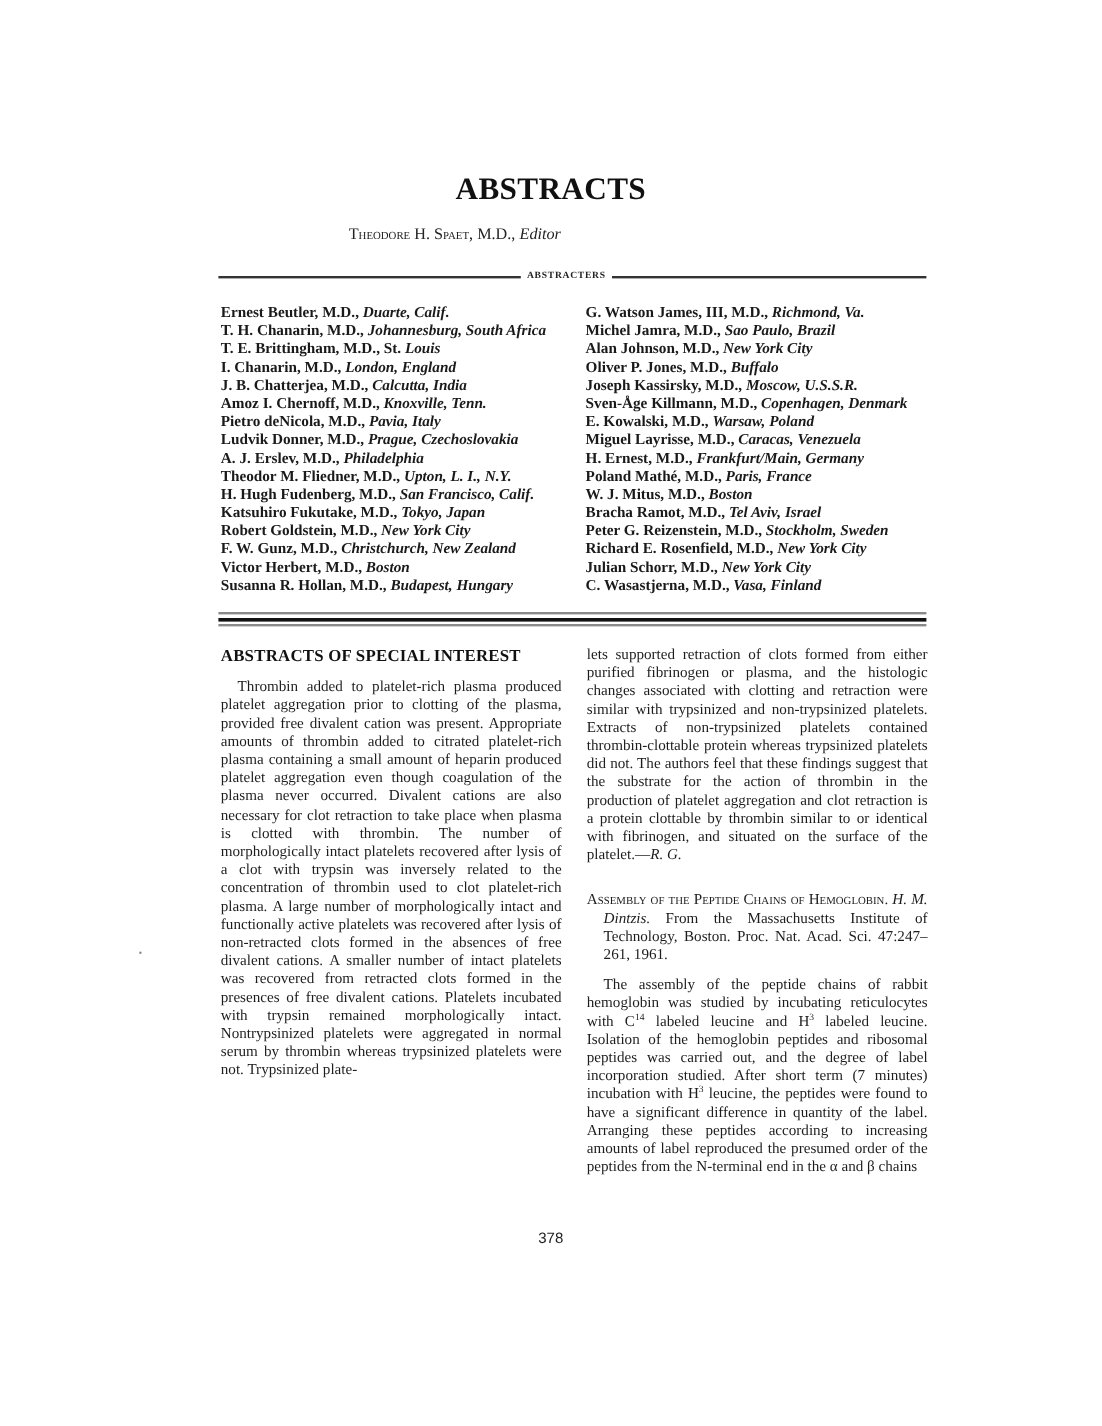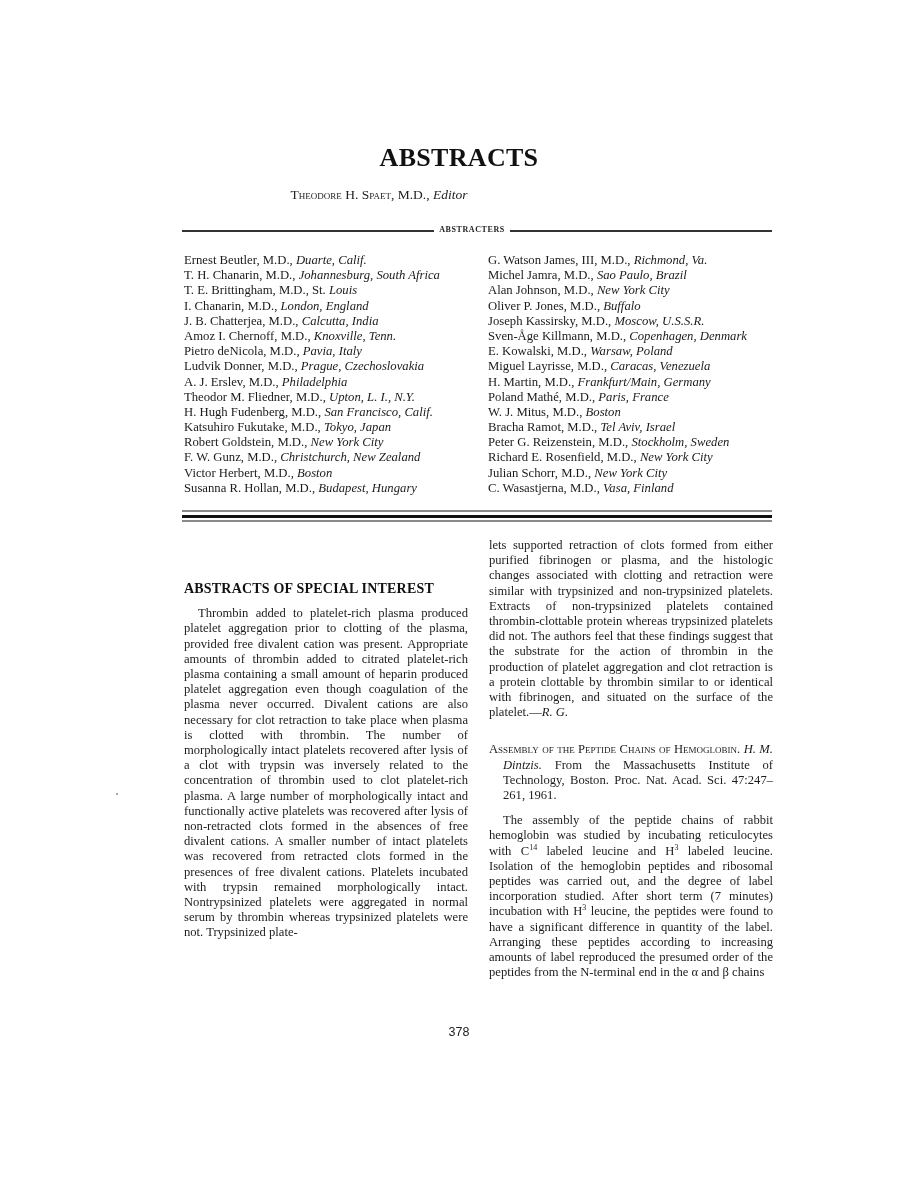--- a/index.html
+++ b/index.html
@@ -12,28 +12,28 @@
     .it { font-style: italic; }
     .abstracters-rule { position: absolute; left: 182px; width: 590px; top: 224px; height: 12px; }
     .abstracters-rule .line { position: absolute; top: 6px; height: 1.5px; background: #333; }
     .abstracters-rule .line.left { left: 0; width: 252px; }
     .abstracters-rule .line.right { right: 0; width: 262px; }
     .abstracters-rule .label { position: absolute; left: 252px; width: 76px; top: 0; text-align: center;
                                font-size: 8px; font-weight: bold; letter-spacing: 0.6px; color: #222; line-height: 12px; }
     .abs-col { position: absolute; top: 253px; font-size: 12.7px; line-height: 15.2px; white-space: nowrap; color: #1a1a1a; }
     .abs-col.left { left: 184px; }
     .abs-col.right { left: 488px; }
-    .abs-col div { height: 15.2px; }
+    .abs-col div { height: 15.2px; font-weight: bold; }
     .triple-rule { position: absolute; left: 182px; width: 590px; top: 509px; height: 14px; }
     .triple-rule .r { position: absolute; left: 0; right: 0; }
     .triple-rule .r1 { top: 1px; height: 1.5px; background: #8a8a8a; }
     .triple-rule .r2 { top: 6px; height: 2.5px; background: #111; }
     .triple-rule .r3 { top: 11px; height: 1.5px; background: #8a8a8a; }
     .col { position: absolute; top: 538px; width: 284px; font-size: 12.6px; line-height: 15.2px; color: #1c1c1c; text-align: justify; }
-    .col.left { left: 184px; margin-top: 41px; }
+    .col.left { left: 184px; }
     .col.right { left: 489px; }
     .section-heading { font-family: "Liberation Serif", serif; font-weight: bold; font-size: 14px; letter-spacing: 0.2px;
                        margin: 2px 0 0 0; text-align: left; color: #111; }
     .citation { margin-top: 24px; padding-left: 14px; text-indent: -14px; }
     .citation.second { margin-top: 22px; }
     .para { text-indent: 14px; margin-top: 10px; }
     .para.cont { text-indent: 0; margin-top: 0; }
     .page-number { position: absolute; left: 0; width: 918px; top: 1025px; text-align: center;
                    font-family: "Liberation Sans", sans-serif; font-size: 12.5px; color: #222; }
     .stray-mark { position: absolute; left: 116px; top: 793px; width: 2px; height: 2px; background: #888; border-radius: 1px; }
@@ -74,21 +74,21 @@
   </div>
 <div class="abs-col right" id="abs-right">
     <div><span>G. Watson James, III, M.D., </span><span class="it">Richmond, Va.</span></div>
     <div><span>Michel Jamra, M.D., </span><span class="it">Sao Paulo, Brazil</span></div>
     <div><span>Alan Johnson, M.D., </span><span class="it">New York City</span></div>
     <div><span>Oliver P. Jones, M.D., </span><span class="it">Buffalo</span></div>
     <div><span>Joseph Kassirsky, M.D., </span><span class="it">Moscow, U.S.S.R.</span></div>
     <div><span>Sven-Åge Killmann, M.D., </span><span class="it">Copenhagen, Denmark</span></div>
     <div><span>E. Kowalski, M.D., </span><span class="it">Warsaw, Poland</span></div>
     <div><span>Miguel Layrisse, M.D., </span><span class="it">Caracas, Venezuela</span></div>
-    <div><span>H. Martin, M.D., </span><span class="it">Frankfurt/Main, Germany</span></div>
+    <div><span>H. Ernest, M.D., </span><span class="it">Frankfurt/Main, Germany</span></div>
     <div><span>Poland Mathé, M.D., </span><span class="it">Paris, France</span></div>
     <div><span>W. J. Mitus, M.D., </span><span class="it">Boston</span></div>
     <div><span>Bracha Ramot, M.D., </span><span class="it">Tel Aviv, Israel</span></div>
     <div><span>Peter G. Reizenstein, M.D., </span><span class="it">Stockholm, Sweden</span></div>
     <div><span>Richard E. Rosenfield, M.D., </span><span class="it">New York City</span></div>
     <div><span>Julian Schorr, M.D., </span><span class="it">New York City</span></div>
     <div><span>C. Wasastjerna, M.D., </span><span class="it">Vasa, Finland</span></div>
   </div>
 
 <div class="triple-rule">

